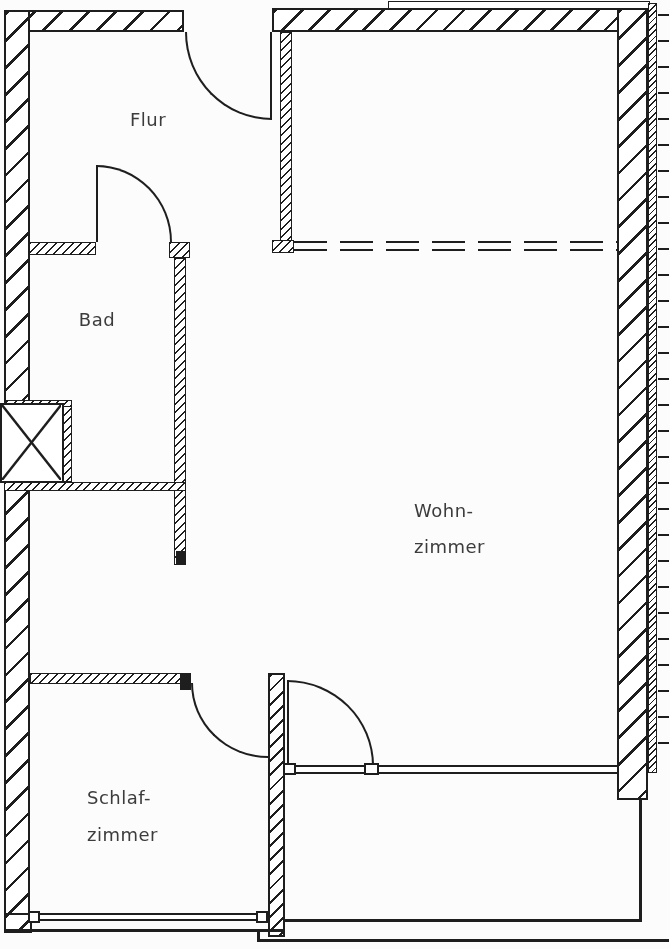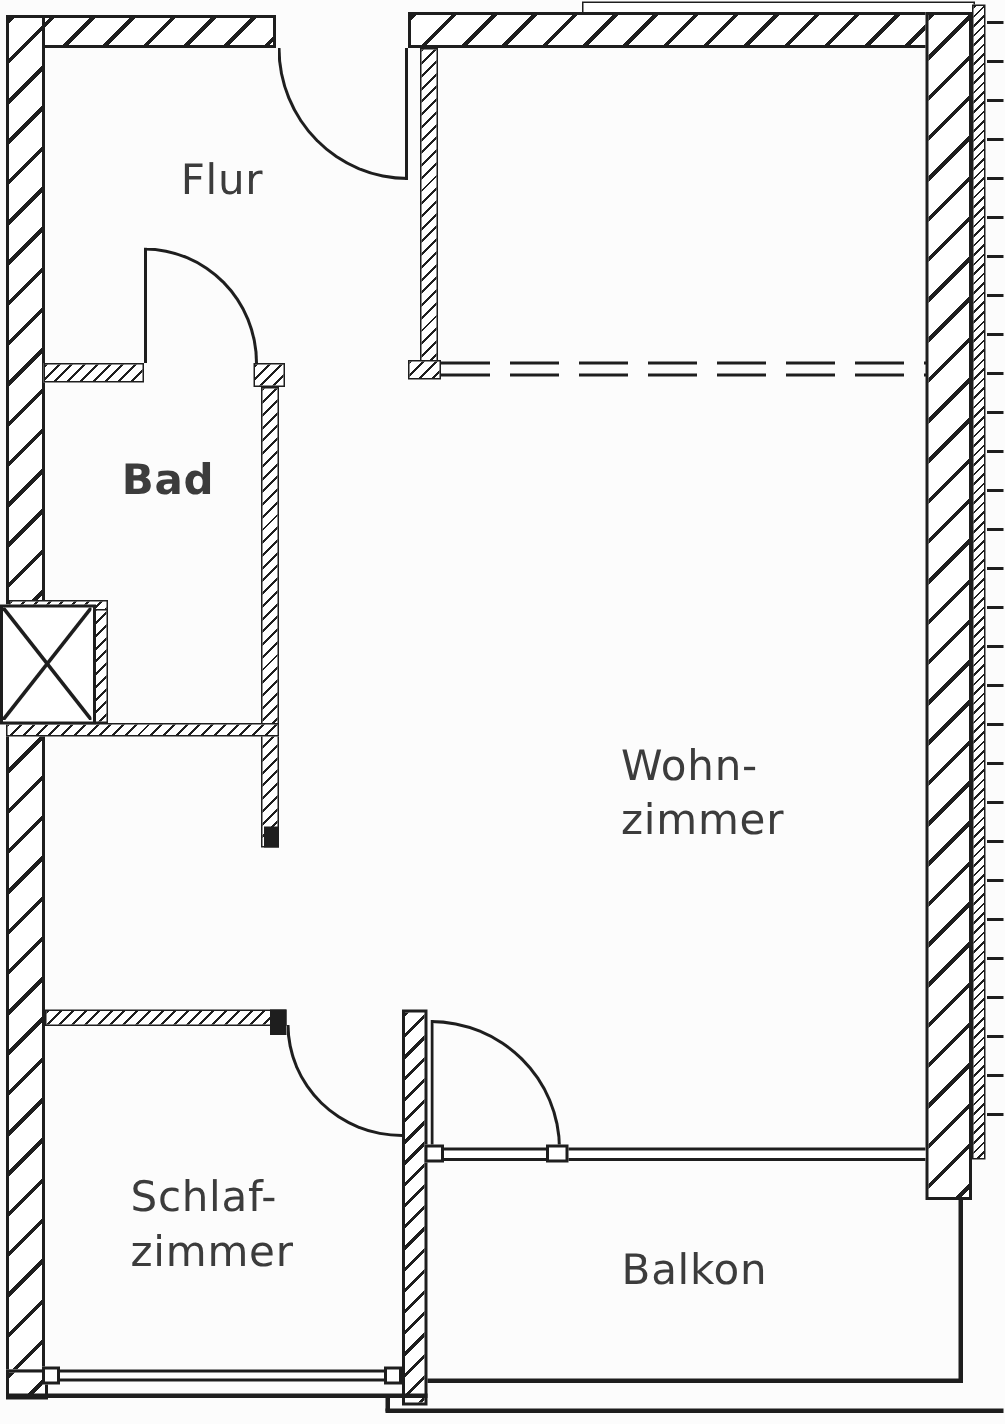--- a/index.html
+++ b/index.html
@@ -32,21 +32,21 @@
   
   .arcBL{border-left:2px solid #1e1e1e;border-bottom:2px solid #1e1e1e;
          border-bottom-left-radius:100% 100%;}
   .arcTR{border-top:2px solid #1e1e1e;border-right:2px solid #1e1e1e;
          border-top-right-radius:100% 100%;}
   .leafL{border-left:2px solid #1e1e1e;}
   .leafR{border-right:2px solid #1e1e1e;}
   
   .dashrow{position:absolute;left:0;right:0;height:2.4px;
     background-image:repeating-linear-gradient(90deg,#1e1e1e 0 33px,transparent 33px 46px);}
-  .roomlabel{color:#3c3c3c;font-size:28px;letter-spacing:0.5px;white-space:pre-line;line-height:36px;}
+  .roomlabel{color:#3c3c3c;font-size:18px;letter-spacing:0.5px;white-space:pre-line;line-height:36px;}
   .centered{transform:translate(-50%,-50%);}
   .small{font-size:19px;letter-spacing:0.3px;}
 </style>
 </head>
 <body>
 
 <div class="plan">
 
   <div class="abs outline" style="left:388px;top:1px;width:262px;height:9px;"></div>
   <div class="abs hatchT" style="left:4px;top:10px;width:180px;height:22px;"></div>
@@ -95,20 +95,19 @@
   <div class="abs band" style="left:32px;top:913px;width:236px;height:8px;"></div>
   <div class="abs jamb" style="left:28px;top:911px;width:12px;height:12px;"></div>
   <div class="abs jamb" style="left:256px;top:911px;width:12px;height:12px;"></div>
   <div class="abs line" style="left:4px;top:929px;width:281px;height:3px;"></div>
   <div class="abs line" style="left:639px;top:800px;width:3px;height:122px;"></div>
   <div class="abs line" style="left:285px;top:919px;width:357px;height:3px;"></div>
   <div class="abs line" style="left:257px;top:931px;width:3px;height:10px;"></div>
   <div class="abs line" style="left:257px;top:939px;width:412px;height:3px;"></div>
 
   <div class="abs roomlabel centered" style="left:148px;top:120px;">Flur</div>
-  <div class="abs roomlabel centered" style="left:112px;top:320px;font-weight:bold;">Bad</div>
+  <div class="abs roomlabel centered" style="left:97px;top:320px;">Bad</div>
   <div class="abs roomlabel" style="left:414px;top:493px;">Wohn-
 zimmer</div>
   <div class="abs roomlabel" style="left:87px;top:779px;line-height:37px;">Schlaf-
 zimmer</div>
-  <div class="abs roomlabel centered" style="left:463px;top:847px;">Balkon</div>
 
 </div>
 
 </body></html>

